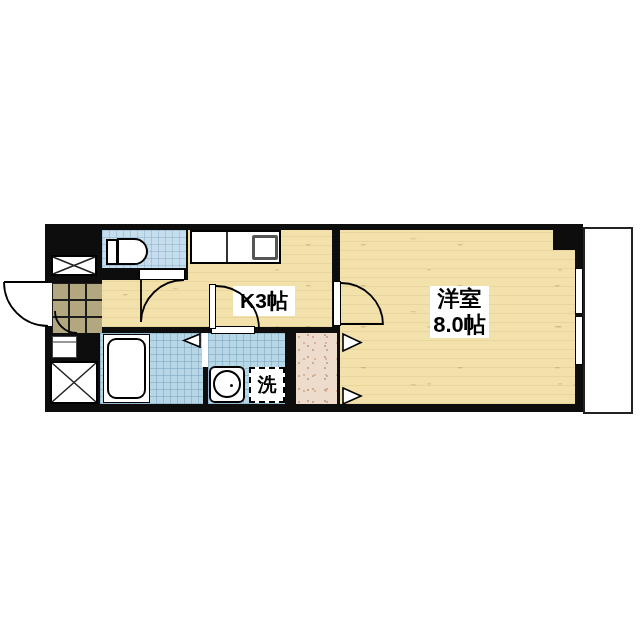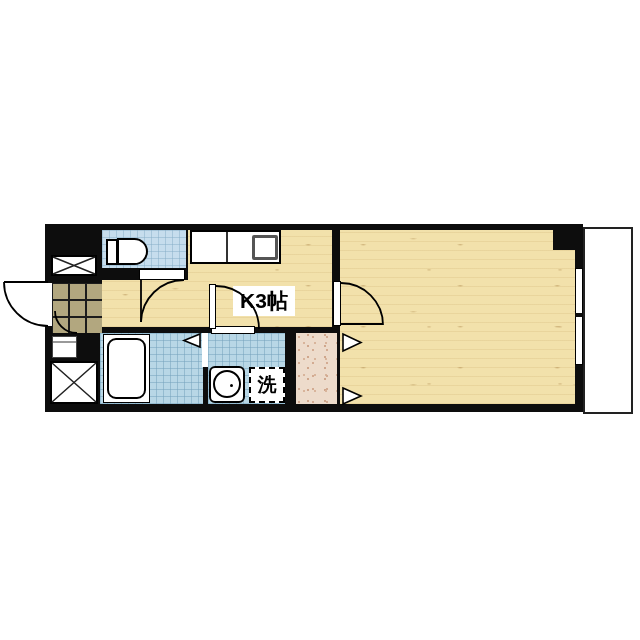--- a/index.html
+++ b/index.html
@@ -116,20 +116,24 @@
   <div class="abs laundry-box">
     <span>洗</span>
   </div>
   <div class="abs shoe-box">
     <div class="abs shoe-shelf"></div>
   </div>
   <div class="abs xbox1"></div>
   <div class="abs xbox2"></div>
 
   <div class="abs room-label k-label">K3帖</div>
+  <div class="abs room-label west-label">
+    <div>洋室</div>
+    <div>8.0帖</div>
+  </div>
 
   <svg class="overlay" xmlns="http://www.w3.org/2000/svg">
     <g fill="none" stroke="#000" stroke-width="1.8">
       <path d="M4,282 L48,282"></path>
       <path d="M4,282 A44,44 0 0 0 48,326"></path>
       <path d="M55,311 A22,22 0 0 0 77,333"></path>
       <path d="M141,280 L141,322"></path>
       <path d="M141,322 A43,43 0 0 1 184,280"></path>
       <path d="M216,286 A43,43 0 0 1 259,329"></path>
       <path d="M341,283 A42,42 0 0 1 383,325"></path>

